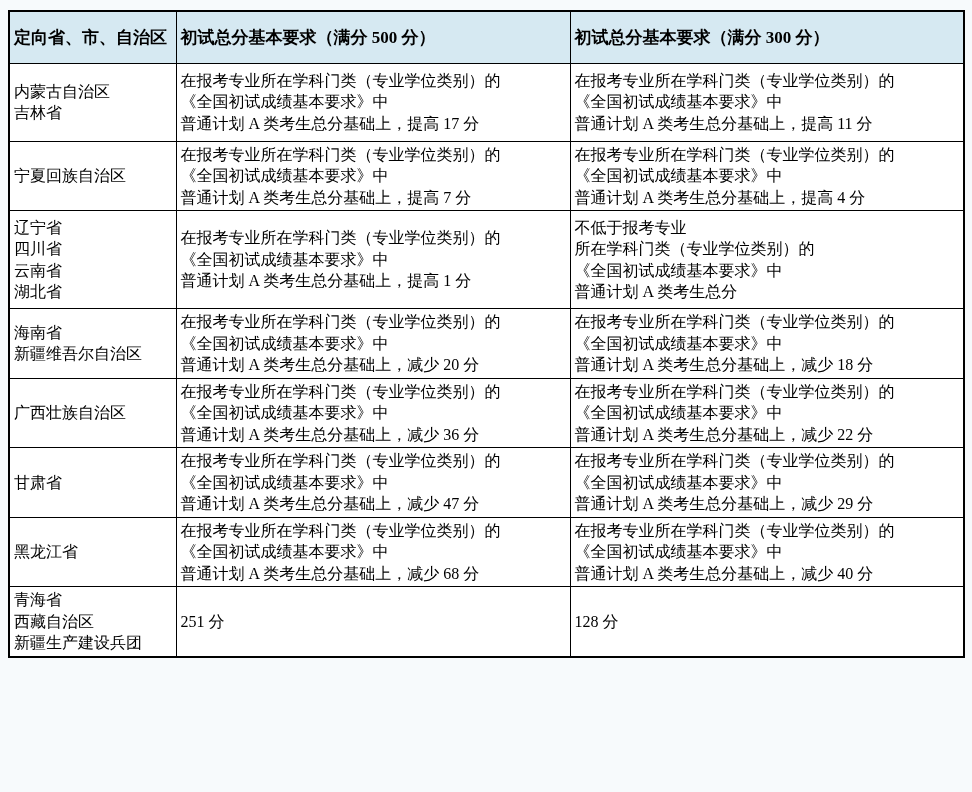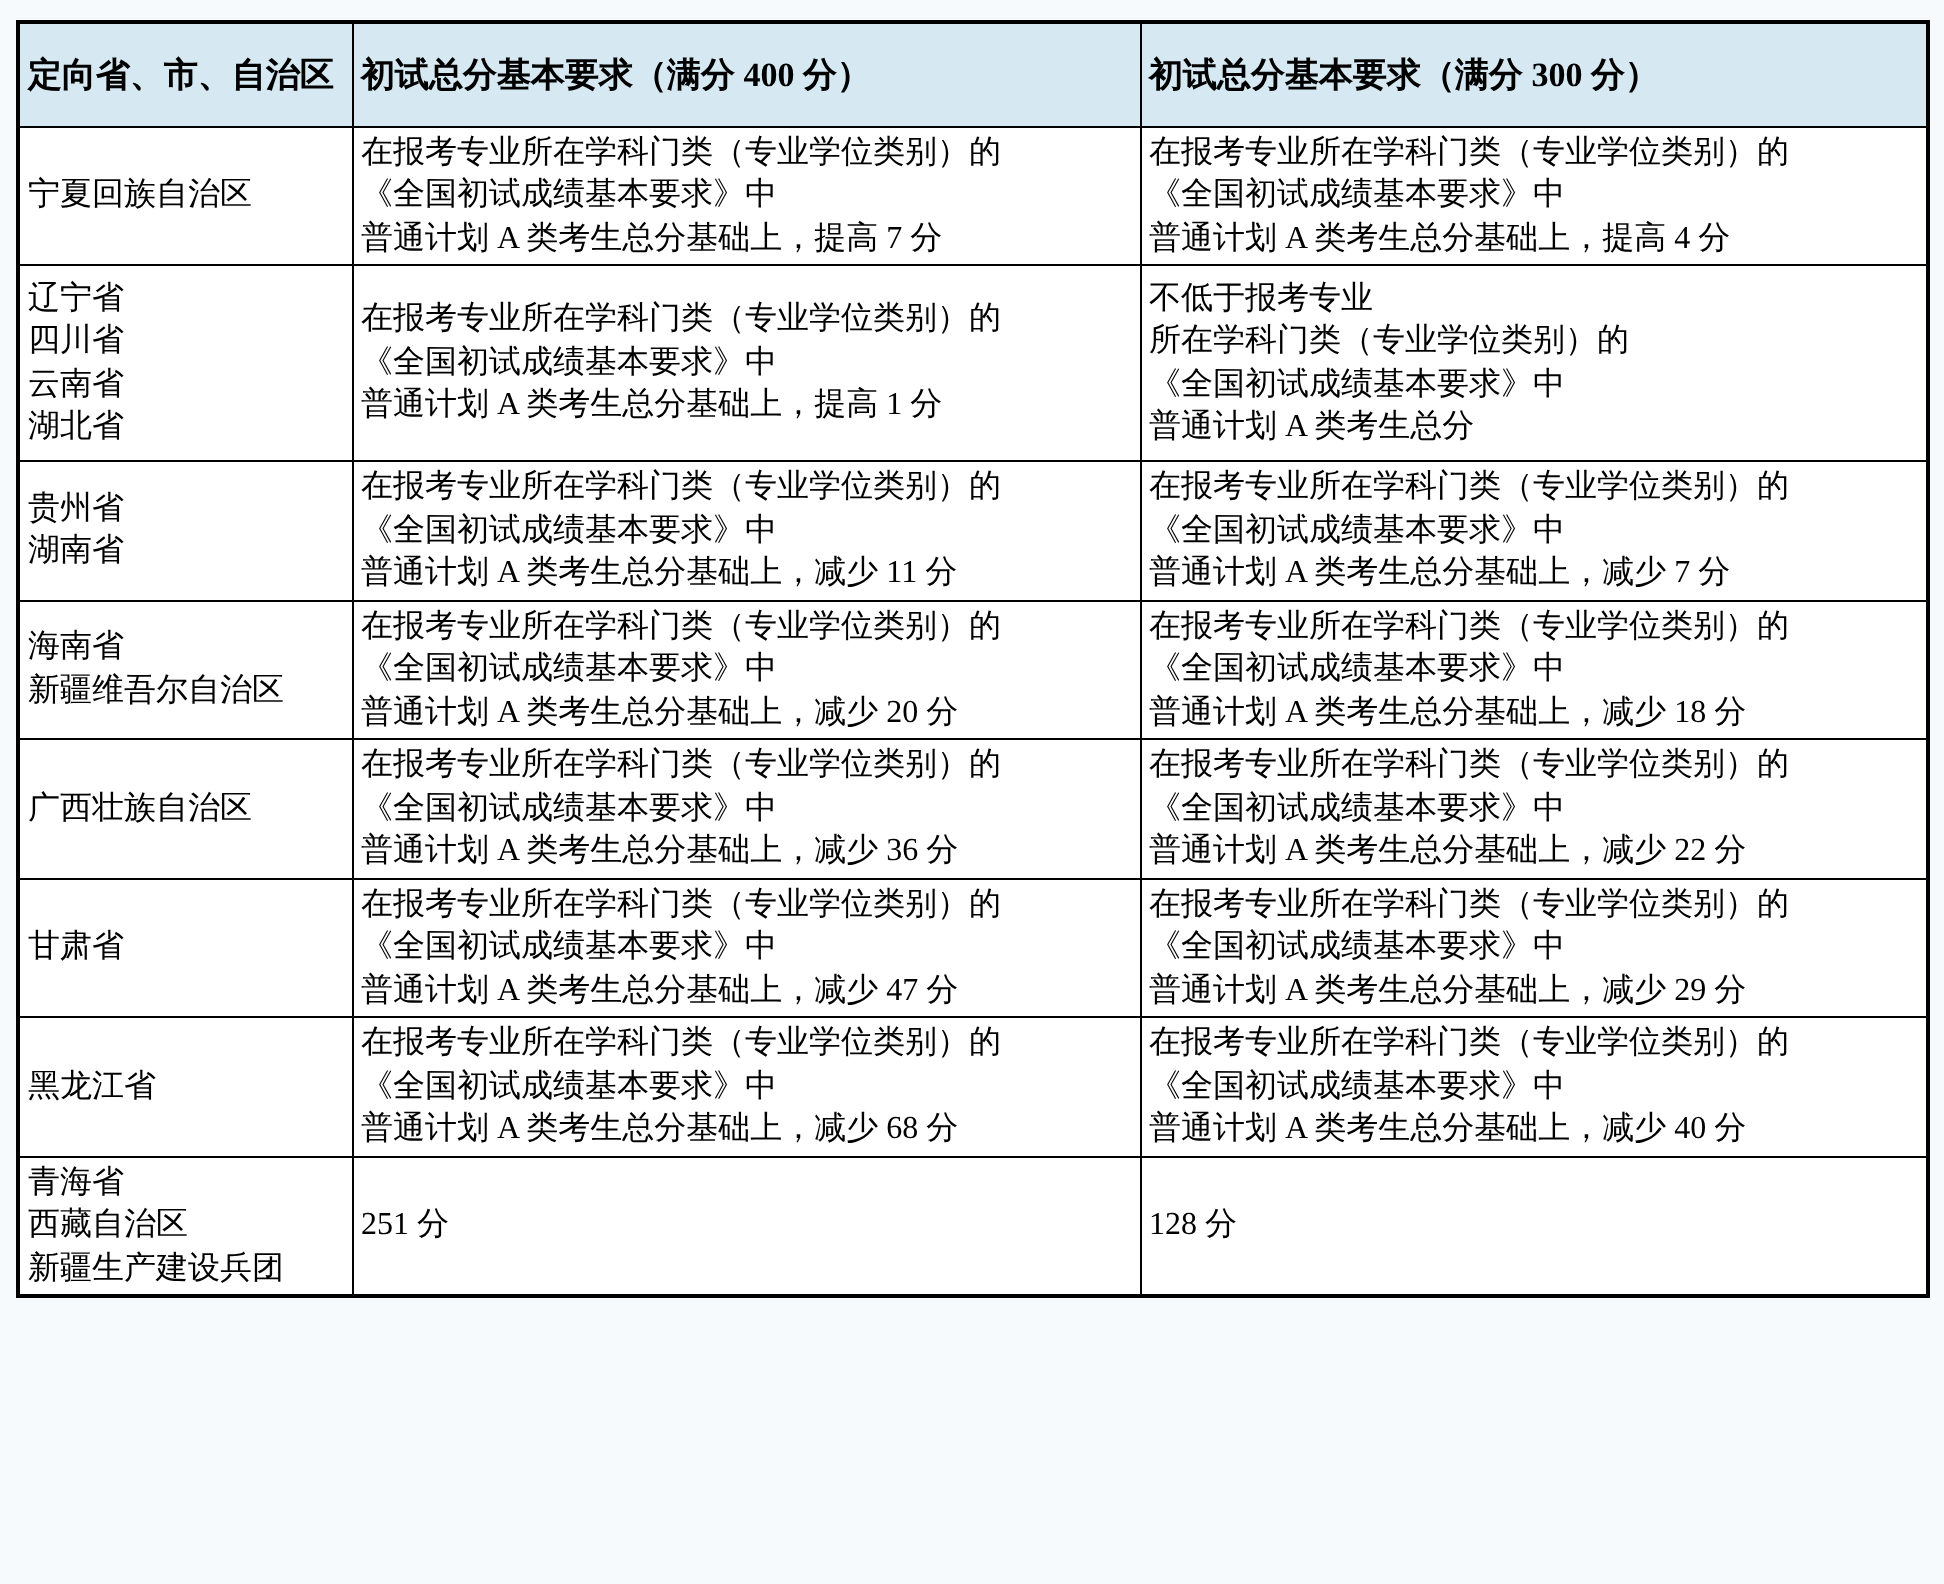--- a/index.html
+++ b/index.html
@@ -52,25 +52,41 @@
 <div class="page">
   <table class="score-table">
     <colgroup>
       <col class="region-col">
       <col class="req-col">
       <col class="req-col">
     </colgroup>
     <thead>
       <tr>
         <th>定向省、市、自治区</th>
-        <th>初试总分基本要求（满分 400 分）</th>
+        <th>初试总分基本要求（满分 500 分）</th>
         <th>初试总分基本要求（满分 300 分）</th>
       </tr>
     </thead>
     <tbody id="table-body">
+        <tr style="height: 78px;">
+          <td>
+            <div class="cell-line">内蒙古自治区</div>
+            <div class="cell-line">吉林省</div>
+          </td>
+          <td>
+            <div class="cell-line">在报考专业所在学科门类（专业学位类别）的</div>
+            <div class="cell-line">《全国初试成绩基本要求》中</div>
+            <div class="cell-line">普通计划 A 类考生总分基础上，提高 17 分</div>
+          </td>
+          <td>
+            <div class="cell-line">在报考专业所在学科门类（专业学位类别）的</div>
+            <div class="cell-line">《全国初试成绩基本要求》中</div>
+            <div class="cell-line">普通计划 A 类考生总分基础上，提高 11 分</div>
+          </td>
+        </tr>
         <tr style="height: 64px;">
           <td>
             <div class="cell-line">宁夏回族自治区</div>
           </td>
           <td>
             <div class="cell-line">在报考专业所在学科门类（专业学位类别）的</div>
             <div class="cell-line">《全国初试成绩基本要求》中</div>
             <div class="cell-line">普通计划 A 类考生总分基础上，提高 7 分</div>
           </td>
           <td>
@@ -89,36 +105,20 @@
           <td>
             <div class="cell-line">在报考专业所在学科门类（专业学位类别）的</div>
             <div class="cell-line">《全国初试成绩基本要求》中</div>
             <div class="cell-line">普通计划 A 类考生总分基础上，提高 1 分</div>
           </td>
           <td>
             <div class="cell-line">不低于报考专业</div>
             <div class="cell-line">所在学科门类（专业学位类别）的</div>
             <div class="cell-line">《全国初试成绩基本要求》中</div>
             <div class="cell-line">普通计划 A 类考生总分</div>
-          </td>
-        </tr>
-        <tr style="height: 65px;">
-          <td>
-            <div class="cell-line">贵州省</div>
-            <div class="cell-line">湖南省</div>
-          </td>
-          <td>
-            <div class="cell-line">在报考专业所在学科门类（专业学位类别）的</div>
-            <div class="cell-line">《全国初试成绩基本要求》中</div>
-            <div class="cell-line">普通计划 A 类考生总分基础上，减少 11 分</div>
-          </td>
-          <td>
-            <div class="cell-line">在报考专业所在学科门类（专业学位类别）的</div>
-            <div class="cell-line">《全国初试成绩基本要求》中</div>
-            <div class="cell-line">普通计划 A 类考生总分基础上，减少 7 分</div>
           </td>
         </tr>
         <tr style="height: 67px;">
           <td>
             <div class="cell-line">海南省</div>
             <div class="cell-line">新疆维吾尔自治区</div>
           </td>
           <td>
             <div class="cell-line">在报考专业所在学科门类（专业学位类别）的</div>
             <div class="cell-line">《全国初试成绩基本要求》中</div>

